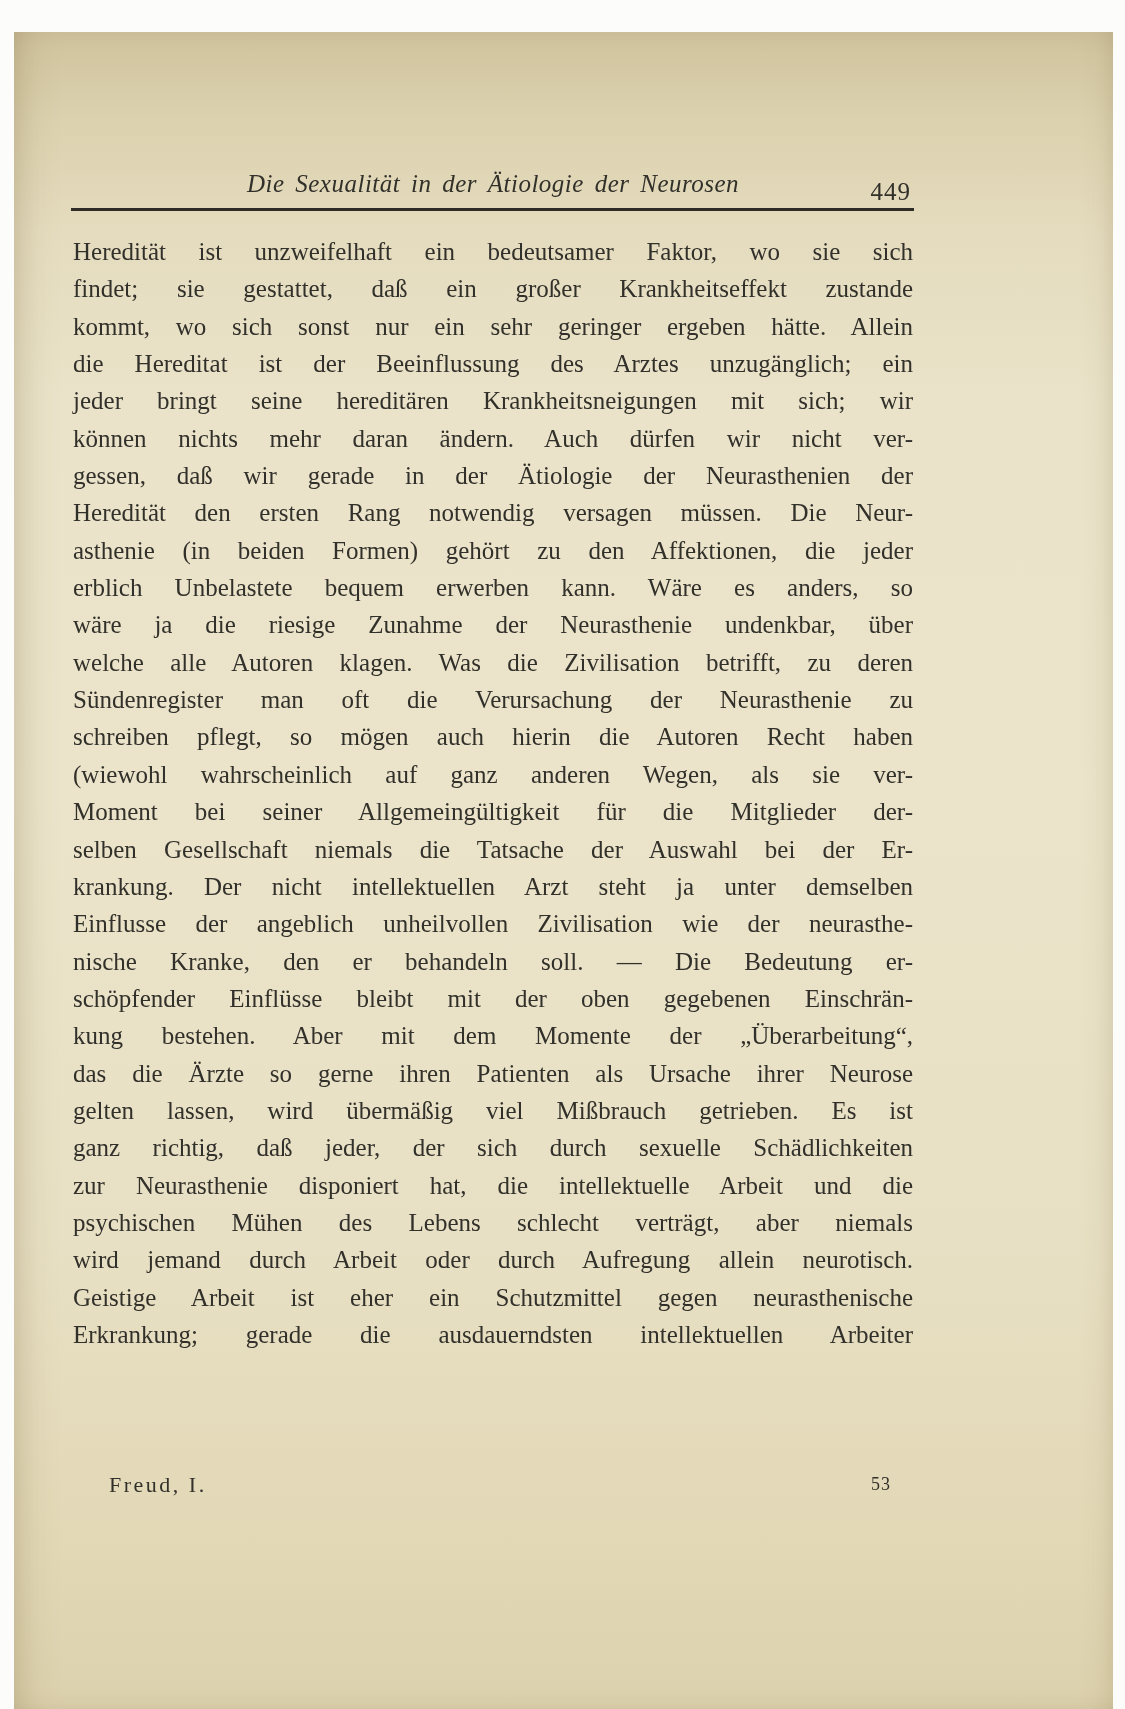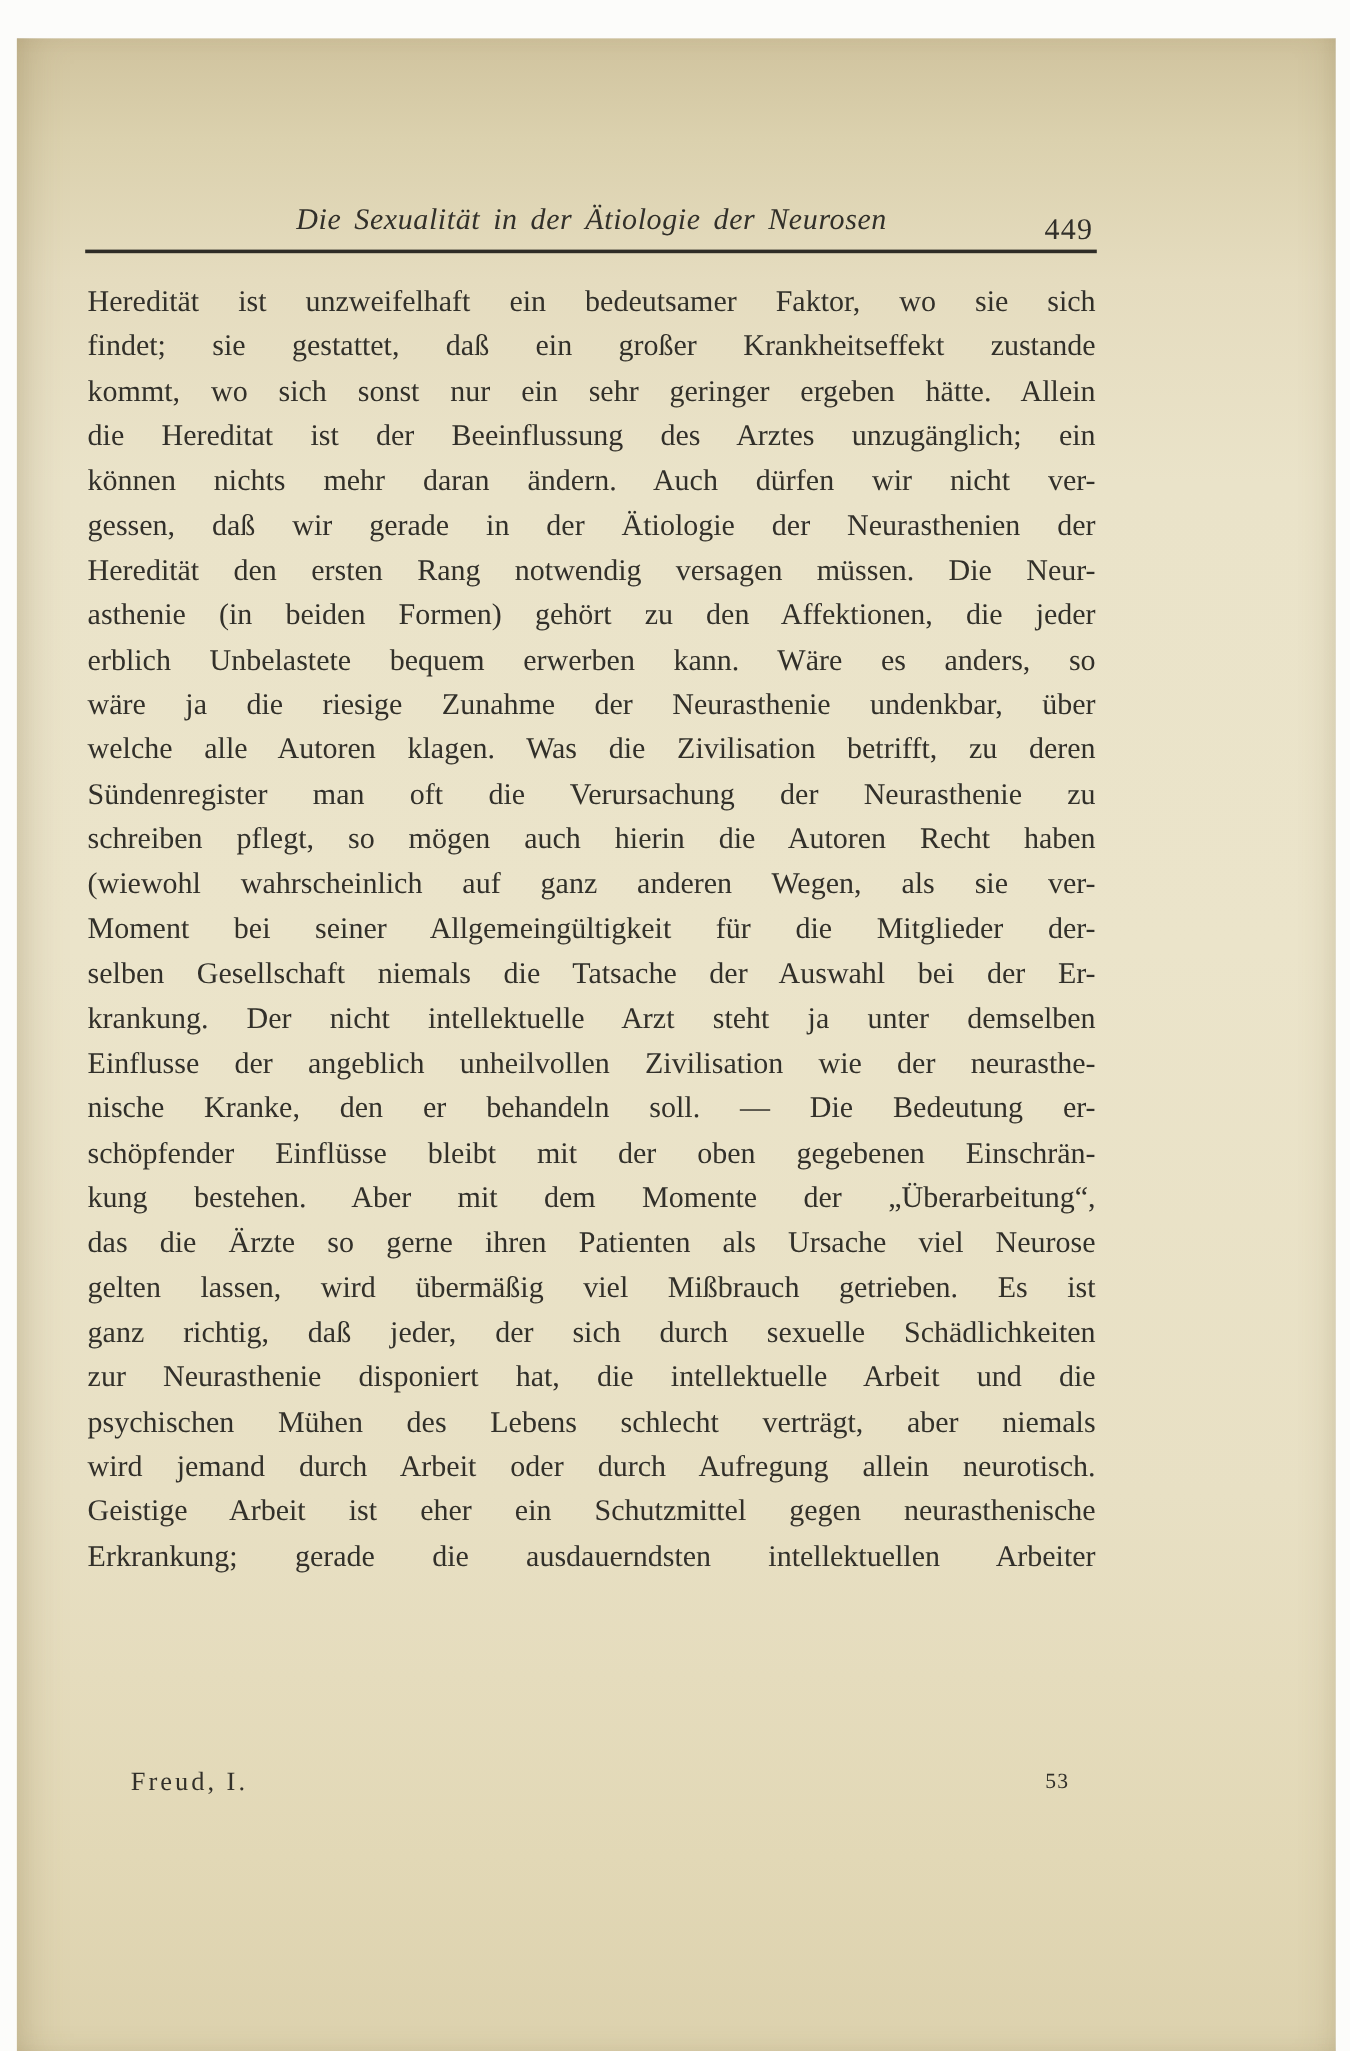--- a/index.html
+++ b/index.html
@@ -114,38 +114,39 @@
     <span class="folio">449</span>
   </div>
 
   <div class="rule"></div>
 
   <div class="bodytext">
     <div class="line">Heredität ist unzweifelhaft ein bedeutsamer Faktor, wo sie sich</div>
     <div class="line">findet; sie gestattet, daß ein großer Krankheitseffekt zustande</div>
     <div class="line">kommt, wo sich sonst nur ein sehr geringer ergeben hätte. Allein</div>
     <div class="line">die Hereditat ist der Beeinflussung des Arztes unzugänglich; ein</div>
+    <div class="line">jeder bringt seine hereditären Krankheitsneigungen mit sich; wir</div>
     <div class="line">können nichts mehr daran ändern. Auch dürfen wir nicht ver-</div>
     <div class="line">gessen, daß wir gerade in der Ätiologie der Neurasthenien der</div>
     <div class="line">Heredität den ersten Rang notwendig versagen müssen. Die Neur-</div>
     <div class="line">asthenie (in beiden Formen) gehört zu den Affektionen, die jeder</div>
     <div class="line">erblich Unbelastete bequem erwerben kann. Wäre es anders, so</div>
     <div class="line">wäre ja die riesige Zunahme der Neurasthenie undenkbar, über</div>
     <div class="line">welche alle Autoren klagen. Was die Zivilisation betrifft, zu deren</div>
     <div class="line">Sündenregister man oft die Verursachung der Neurasthenie zu</div>
     <div class="line">schreiben pflegt, so mögen auch hierin die Autoren Recht haben</div>
     <div class="line">(wiewohl wahrscheinlich auf ganz anderen Wegen, als sie ver-</div>
     <div class="line">Moment bei seiner Allgemeingültigkeit für die Mitglieder der-</div>
     <div class="line">selben Gesellschaft niemals die Tatsache der Auswahl bei der Er-</div>
-    <div class="line">krankung. Der nicht intellektuelle Arzt steht ja unter demselben</div>
+    <div class="line">krankung. Der nicht intellektuellen Arzt steht ja unter demselben</div>
     <div class="line">Einflusse der angeblich unheilvollen Zivilisation wie der neurasthe-</div>
     <div class="line">nische Kranke, den er behandeln soll. — Die Bedeutung er-</div>
     <div class="line">schöpfender Einflüsse bleibt mit der oben gegebenen Einschrän-</div>
     <div class="line">kung bestehen. Aber mit dem Momente der „Überarbeitung“,</div>
-    <div class="line">das die Ärzte so gerne ihren Patienten als Ursache viel Neurose</div>
+    <div class="line">das die Ärzte so gerne ihren Patienten als Ursache ihrer Neurose</div>
     <div class="line">gelten lassen, wird übermäßig viel Mißbrauch getrieben. Es ist</div>
     <div class="line">ganz richtig, daß jeder, der sich durch sexuelle Schädlichkeiten</div>
     <div class="line">zur Neurasthenie disponiert hat, die intellektuelle Arbeit und die</div>
     <div class="line">psychischen Mühen des Lebens schlecht verträgt, aber niemals</div>
     <div class="line">wird jemand durch Arbeit oder durch Aufregung allein neurotisch.</div>
     <div class="line">Geistige Arbeit ist eher ein Schutzmittel gegen neurasthenische</div>
     <div class="line">Erkrankung; gerade die ausdauerndsten intellektuellen Arbeiter</div>
   </div>
 
   <div class="pagefoot">

